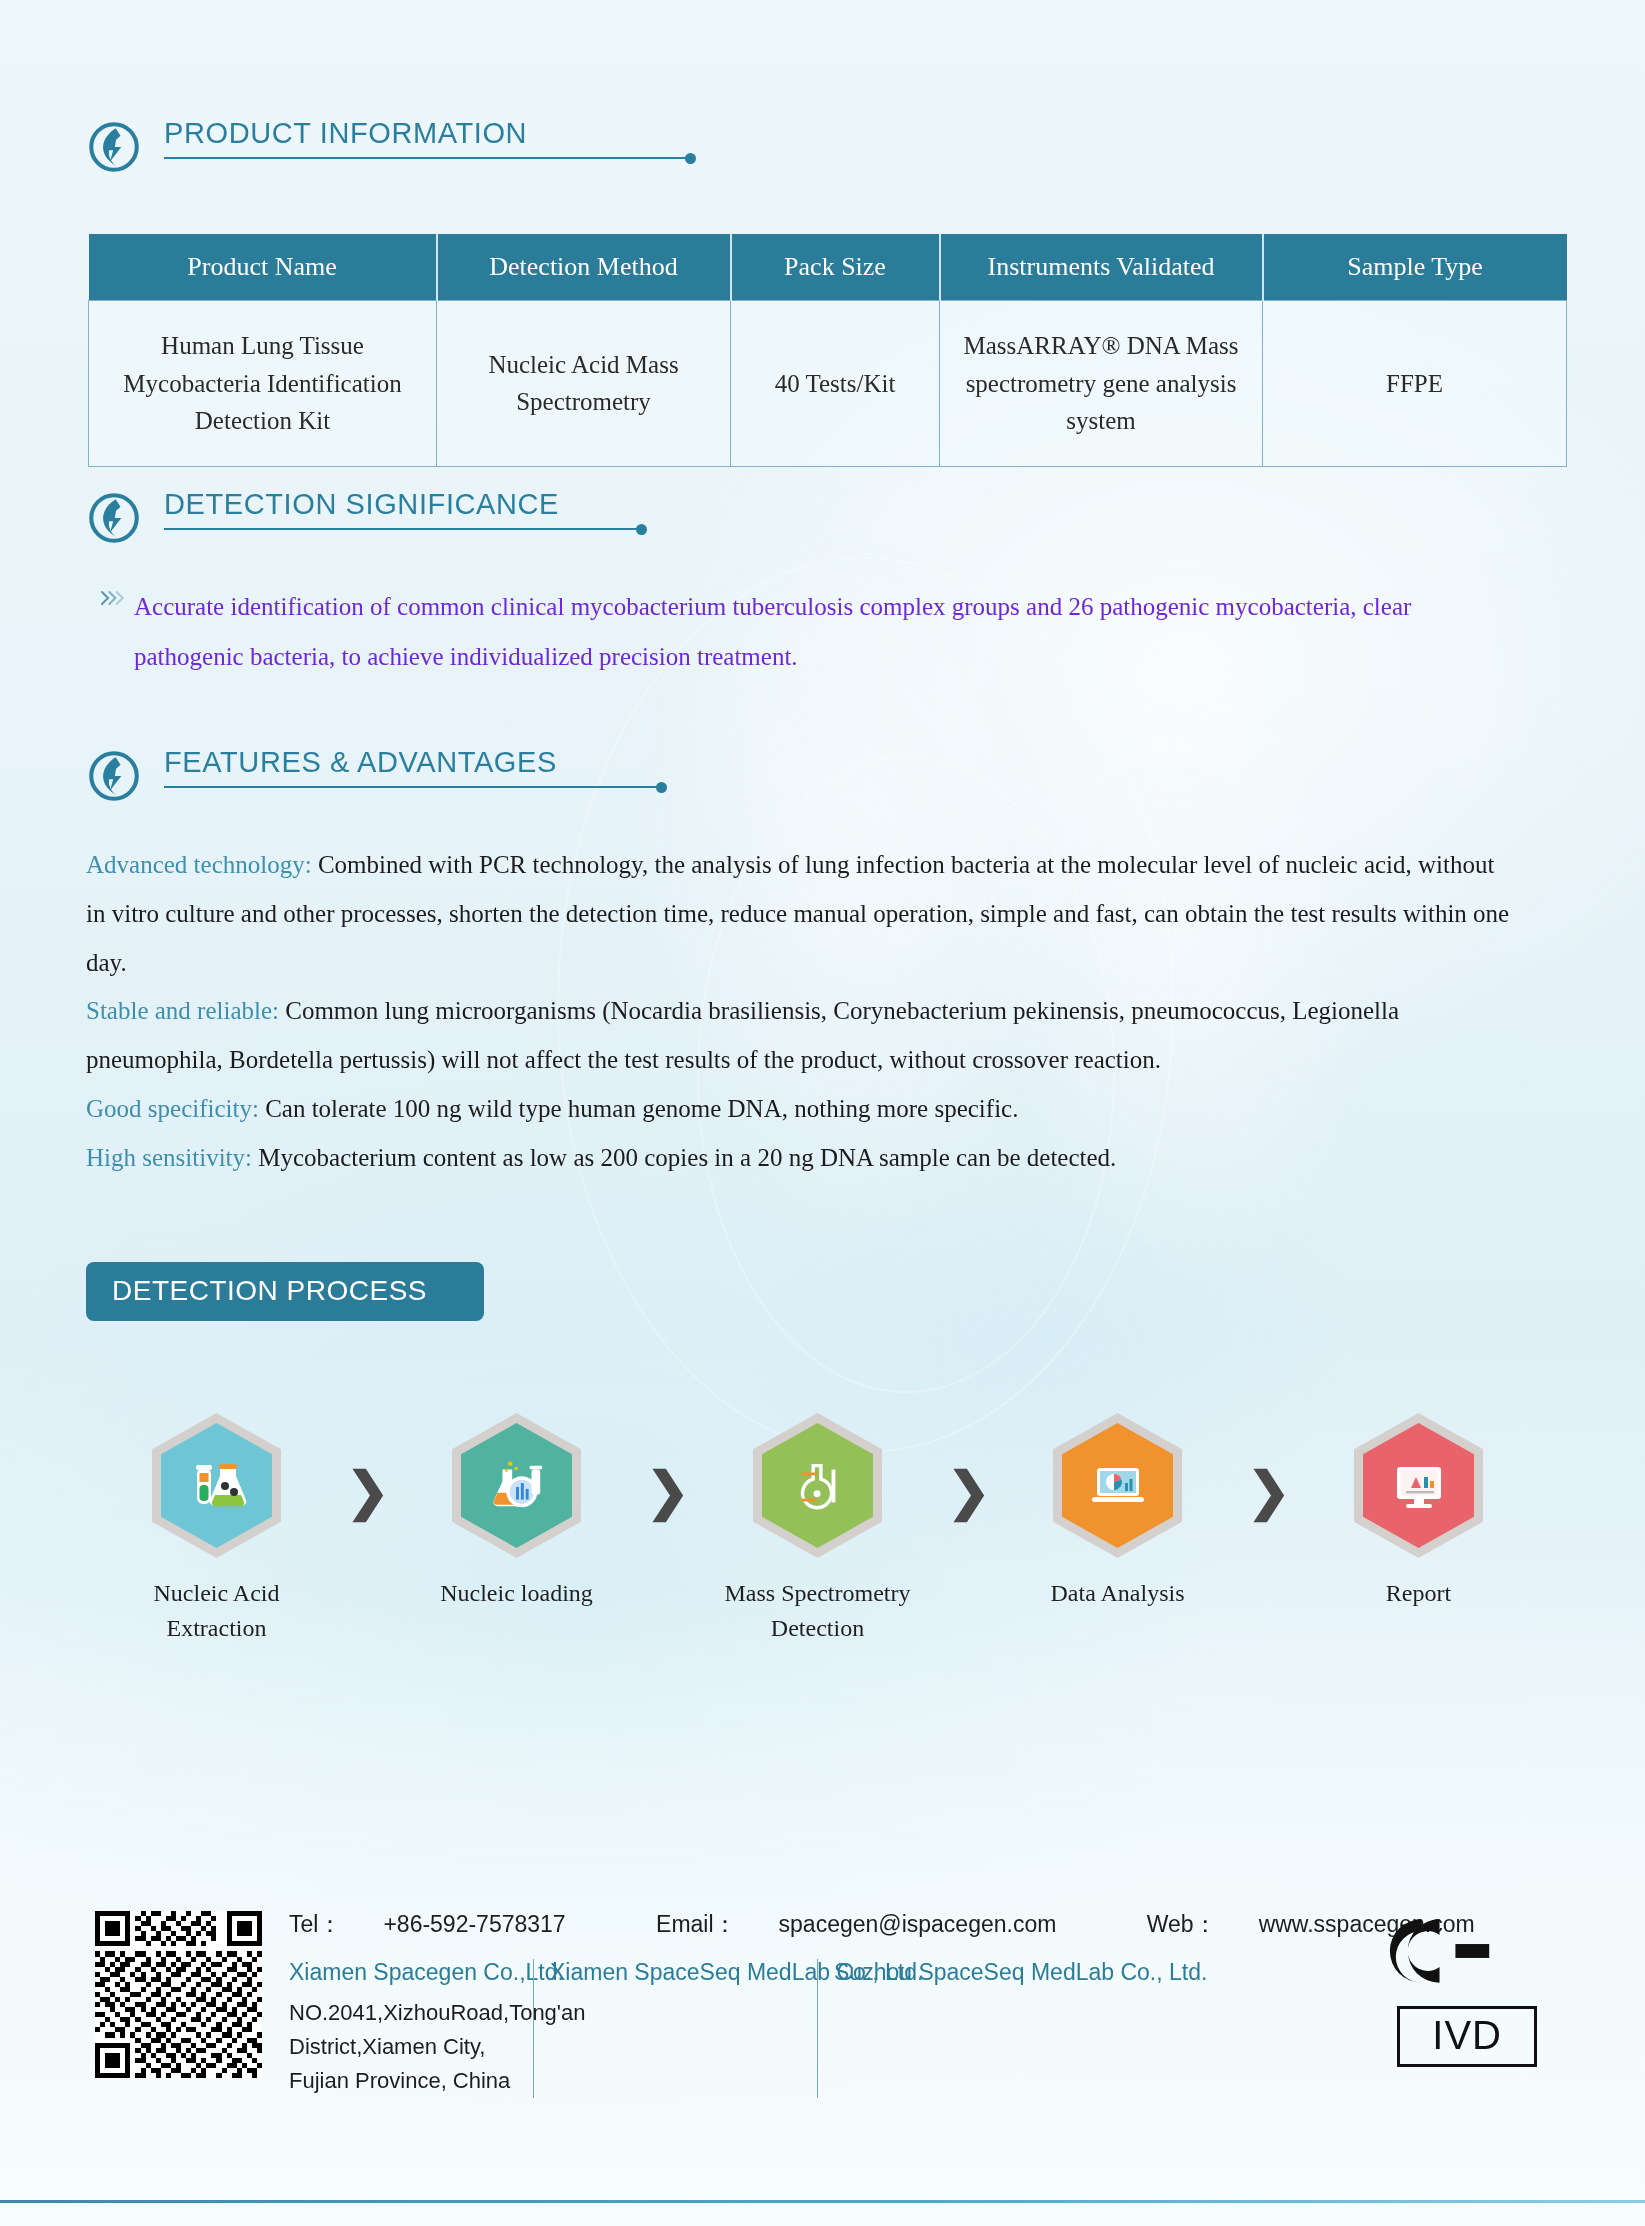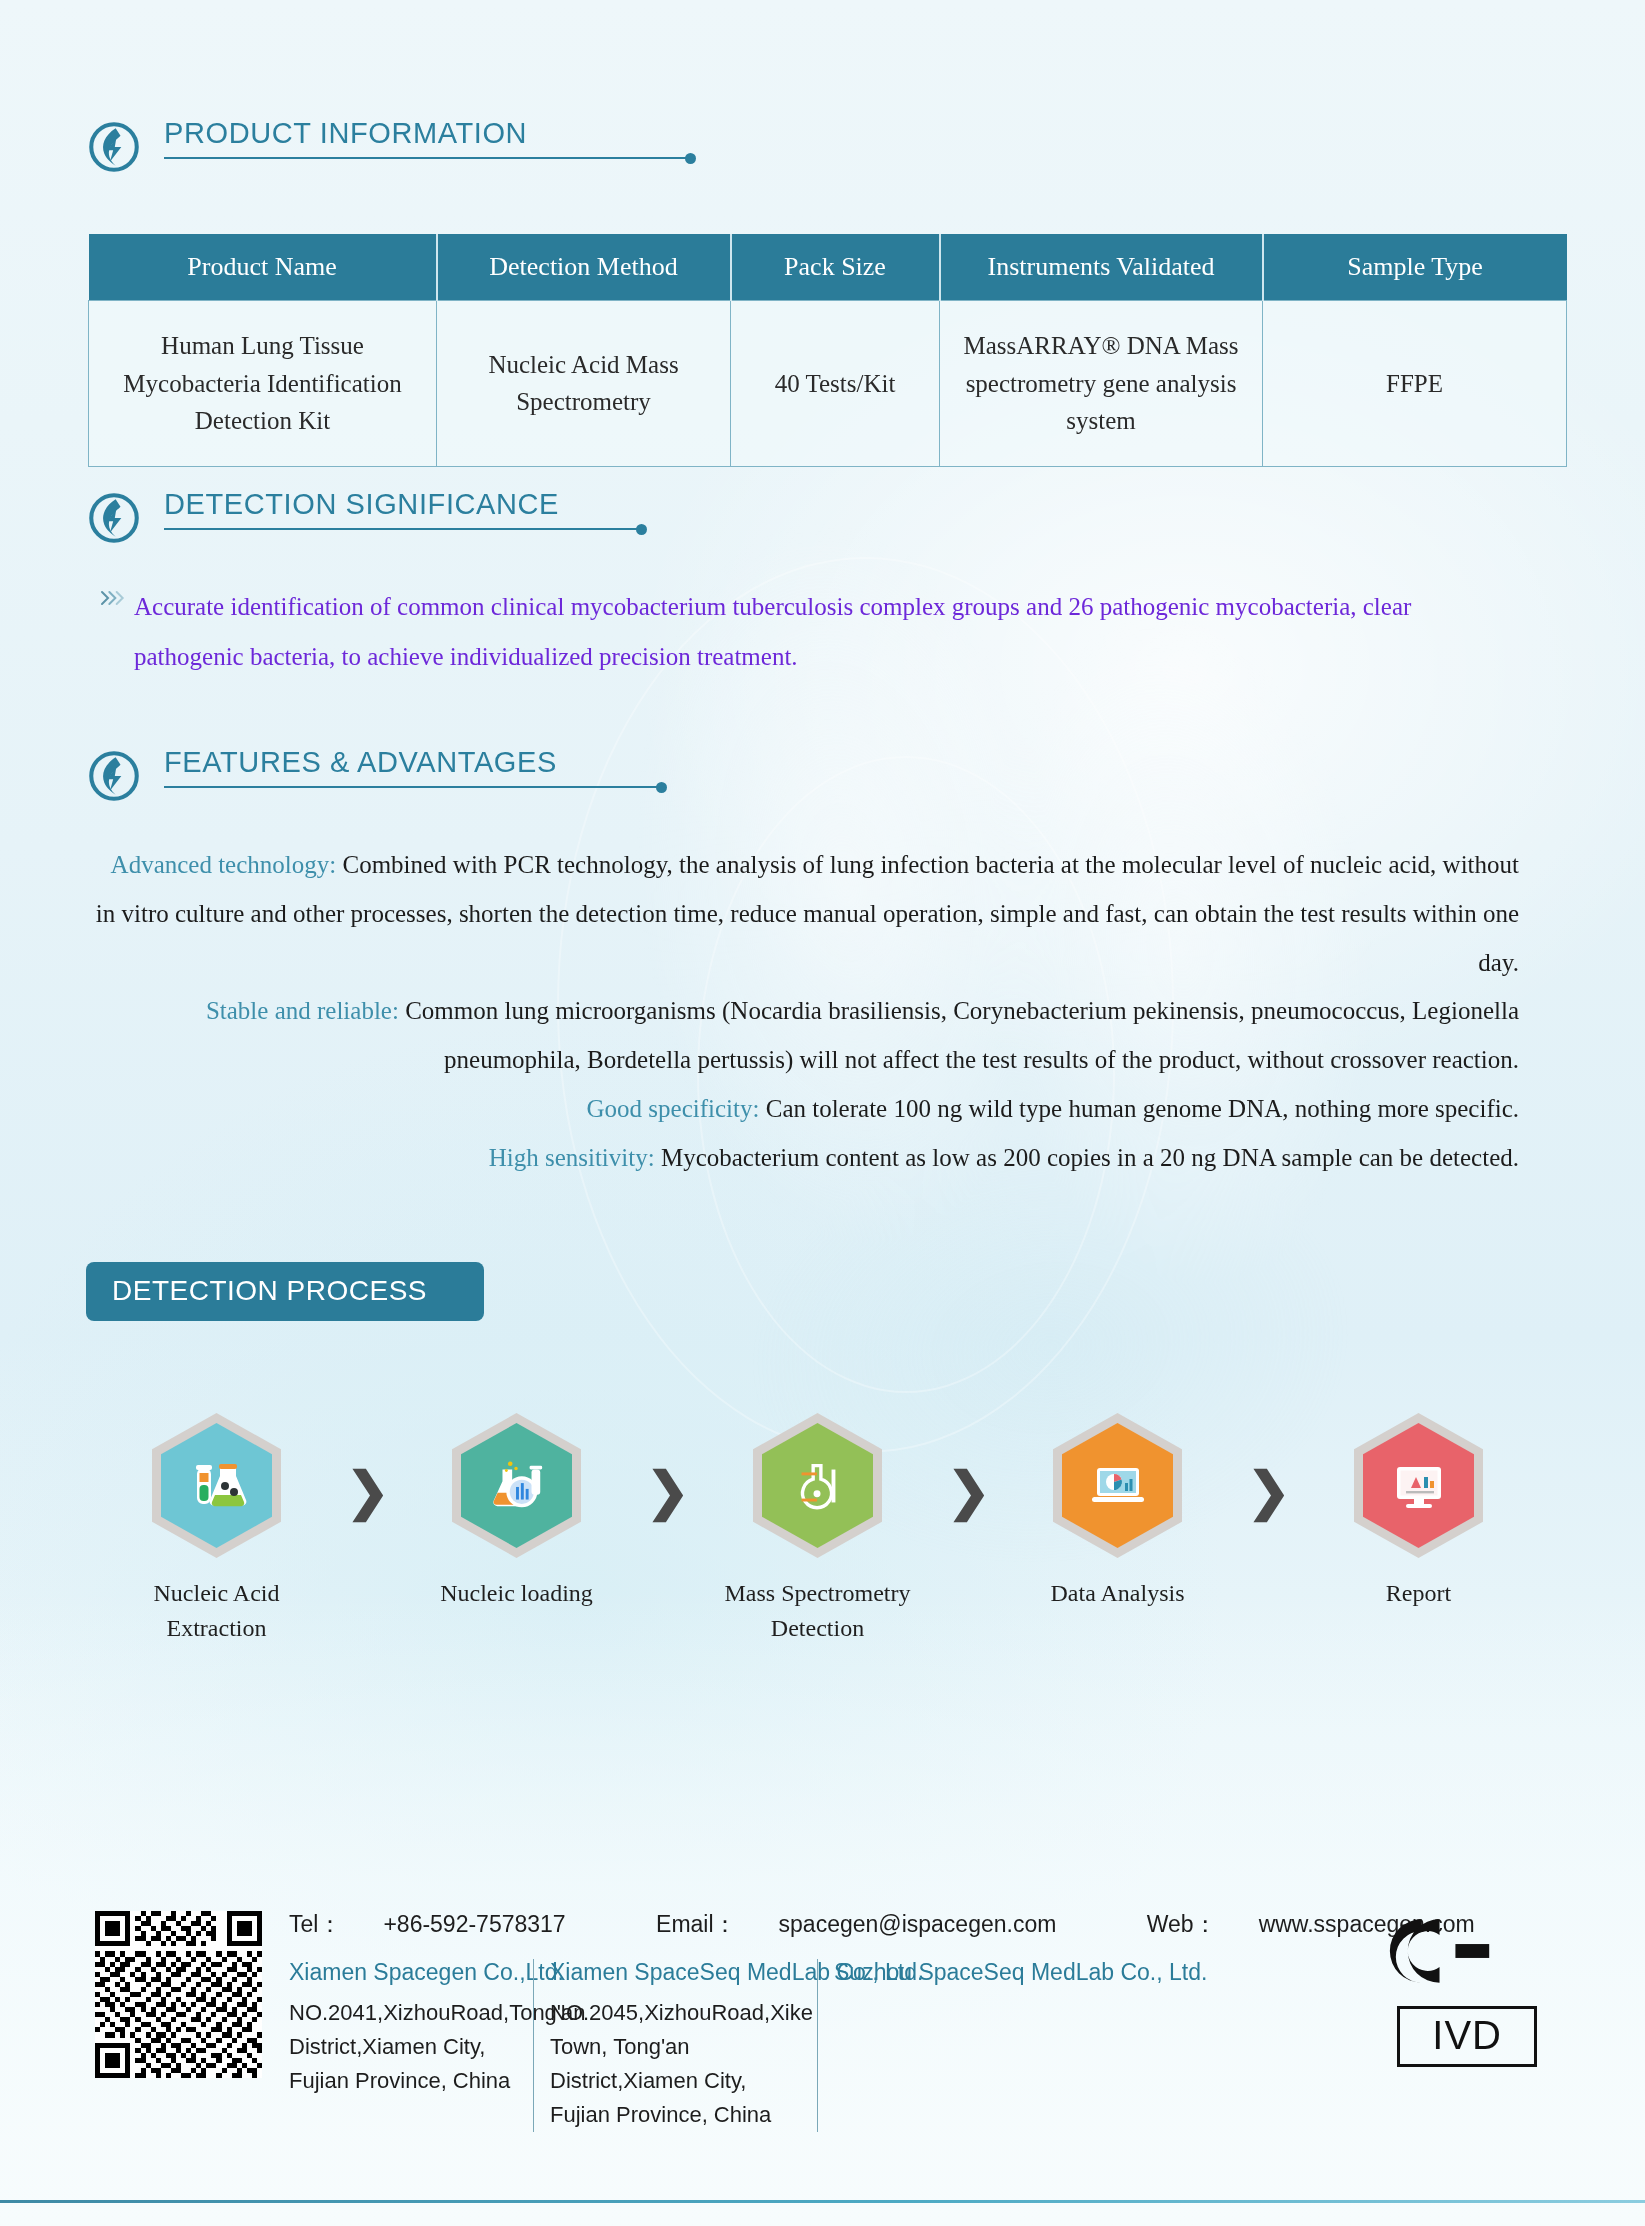--- a/index.html
+++ b/index.html
@@ -95,21 +95,21 @@
 
   
   .sig-block { position: absolute; left: 90px; top: 582px; width: 1413px; display: flex; }
   .chev { flex: 0 0 44px; padding-top: 8px; }
   .sig-text {
     font-size: 25px; line-height: 2.0; color: #6d28d9;
   }
 
   
   .feat-block { position: absolute; left: 86px; top: 841px; width: 1433px; }
-  .feat-line { font-size: 25px; line-height: 1.95; color: #1c1c1c; text-align: right; }
+  .feat-line { font-size: 25px; line-height: 1.95; color: #1c1c1c; }
   .feat-key { color: #3e8fab; }
 
   
   .proc-badge {
     position: absolute; left: 86px; top: 1262px;
     background: #2b7c99; color: #fff;
     font-family: "Liberation Sans", sans-serif;
     font-size: 28px; letter-spacing: 0.5px;
     padding: 13px 26px 14px 26px;
     border-radius: 8px; width: 398px;
@@ -691,21 +691,20 @@
       <span><span>Web：</span><span>www.sspacegen.com</span></span>
     </div>
 
     <div class="f-cols">
       <div class="f-col" style="width:244px; padding-left:0;">
         <div class="f-col-title">Xiamen Spacegen Co.,Ltd.</div>
         <div class="f-col-body">NO.2041,XizhouRoad,Tong'an District,Xiamen City,  Fujian Province, China</div>
       </div>
       <div class="f-col" style="width:284px;">
         <div class="f-col-title">Xiamen SpaceSeq MedLab Co., Ltd.</div>
-        <div class="f-col-body">NO.2045,XizhouRoad,Xike Town, Tong'an District,Xiamen City, Fujian Province, China</div>
       </div>
       <div class="f-col" style="width:378px;">
         <div class="f-col-title">Suzhou SpaceSeq MedLab Co., Ltd.</div>
       </div>
     </div>
 
     <svg class="ce-mark" viewBox="0 0 150 80">
       <path d="M52 8 A32 32 0 1 0 52 72 A26 26 0 1 1 52 20 Z" fill="#111"></path>
       <path d="M70 8 A32 32 0 1 0 70 72 L70 56 A20 20 0 1 1 70 24 Z" fill="#111"></path>
       <rect x="86" y="33" width="34" height="14" fill="#111"></rect>

